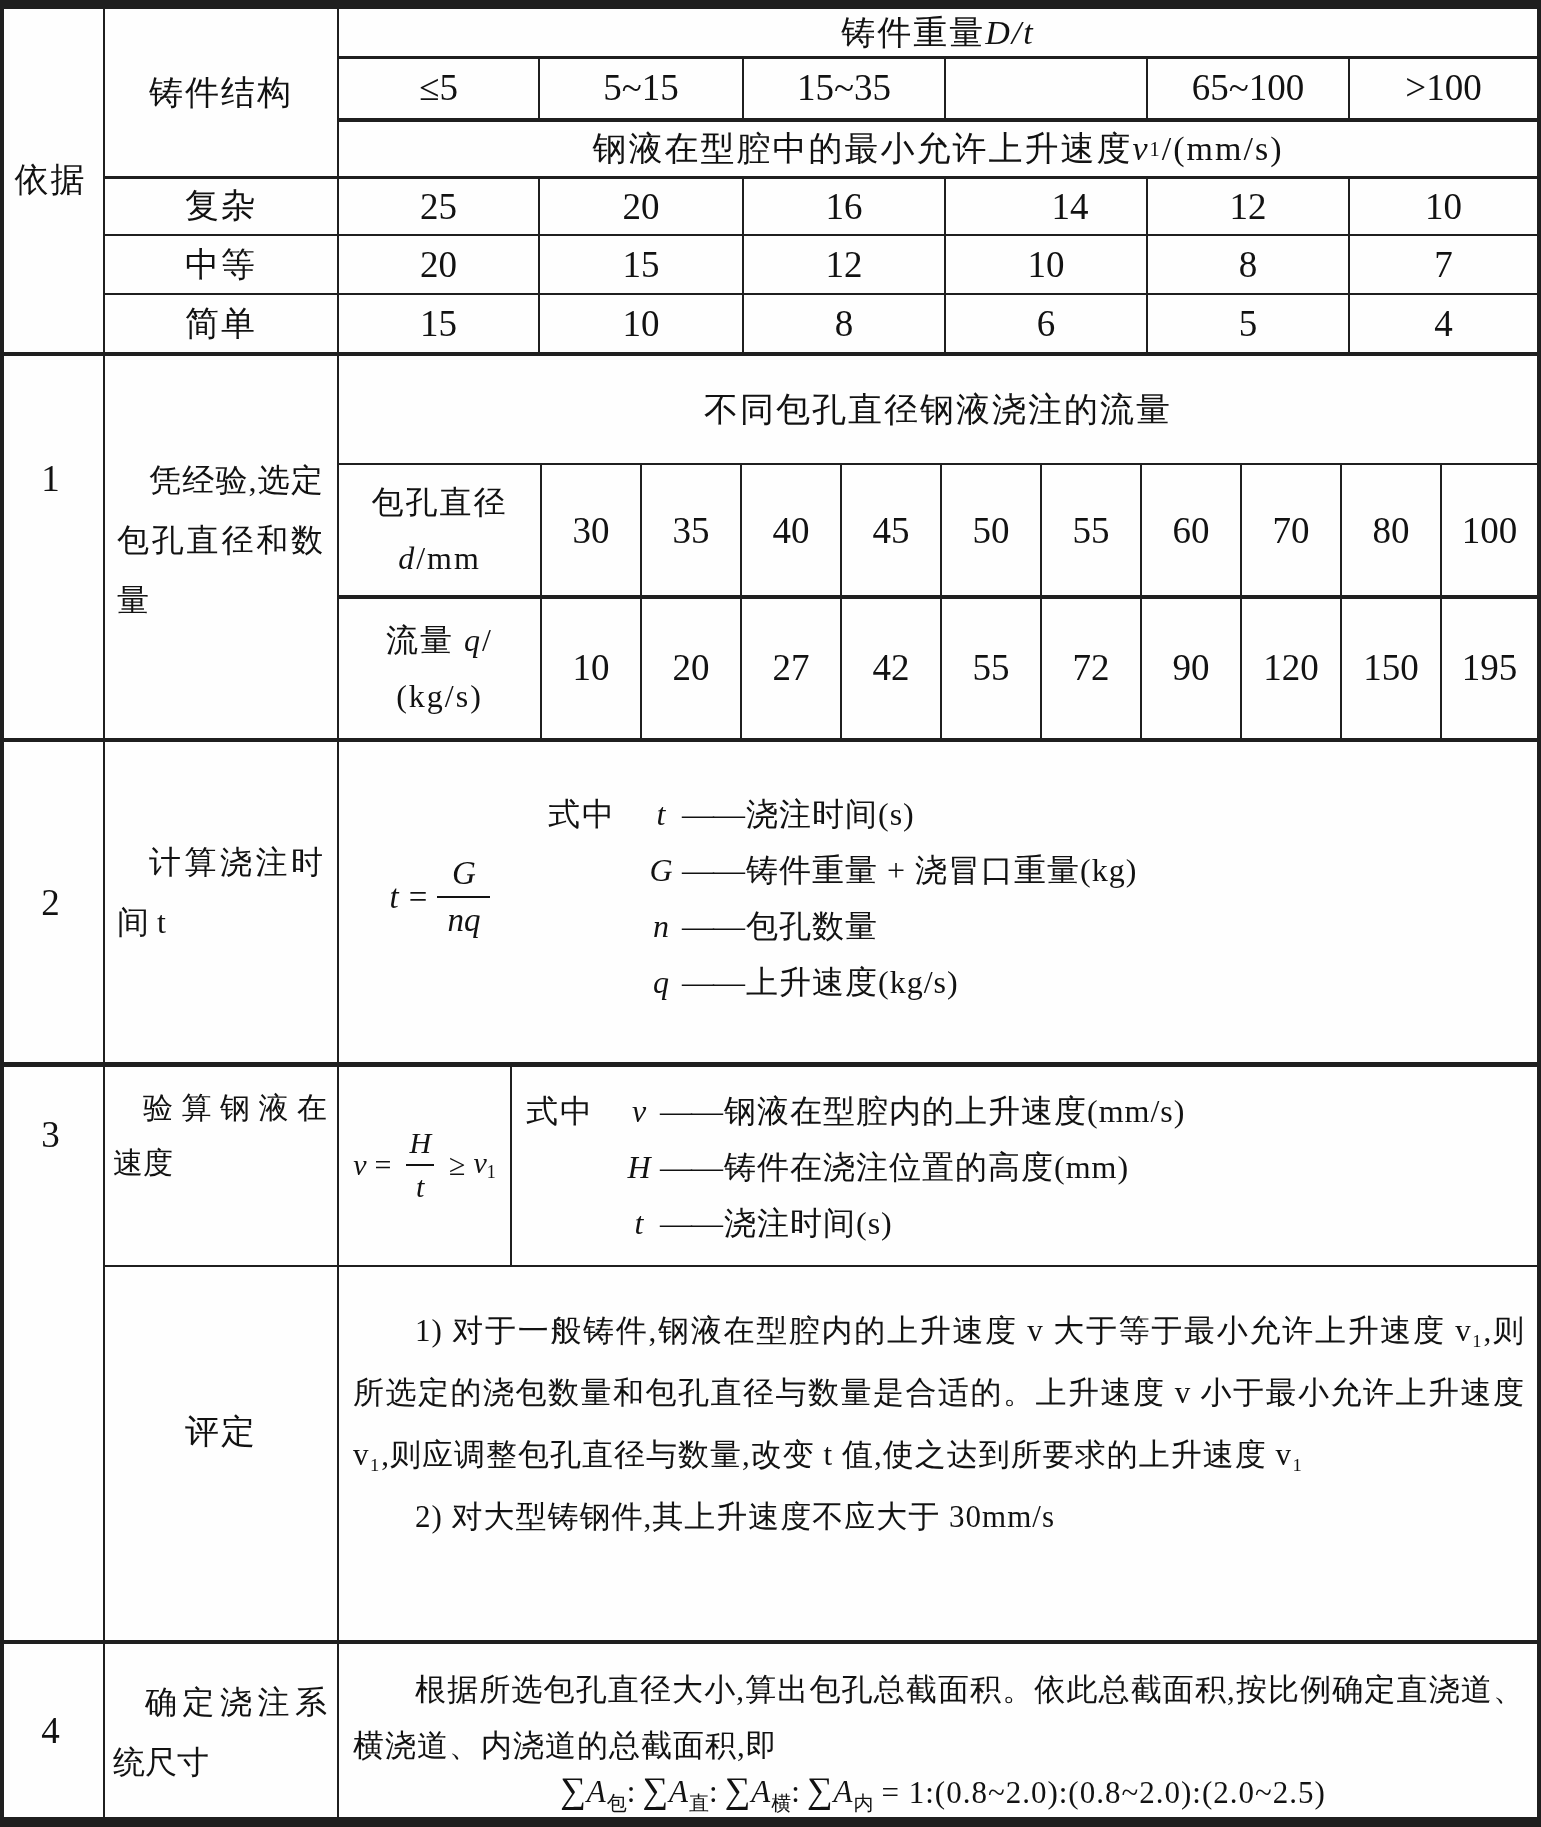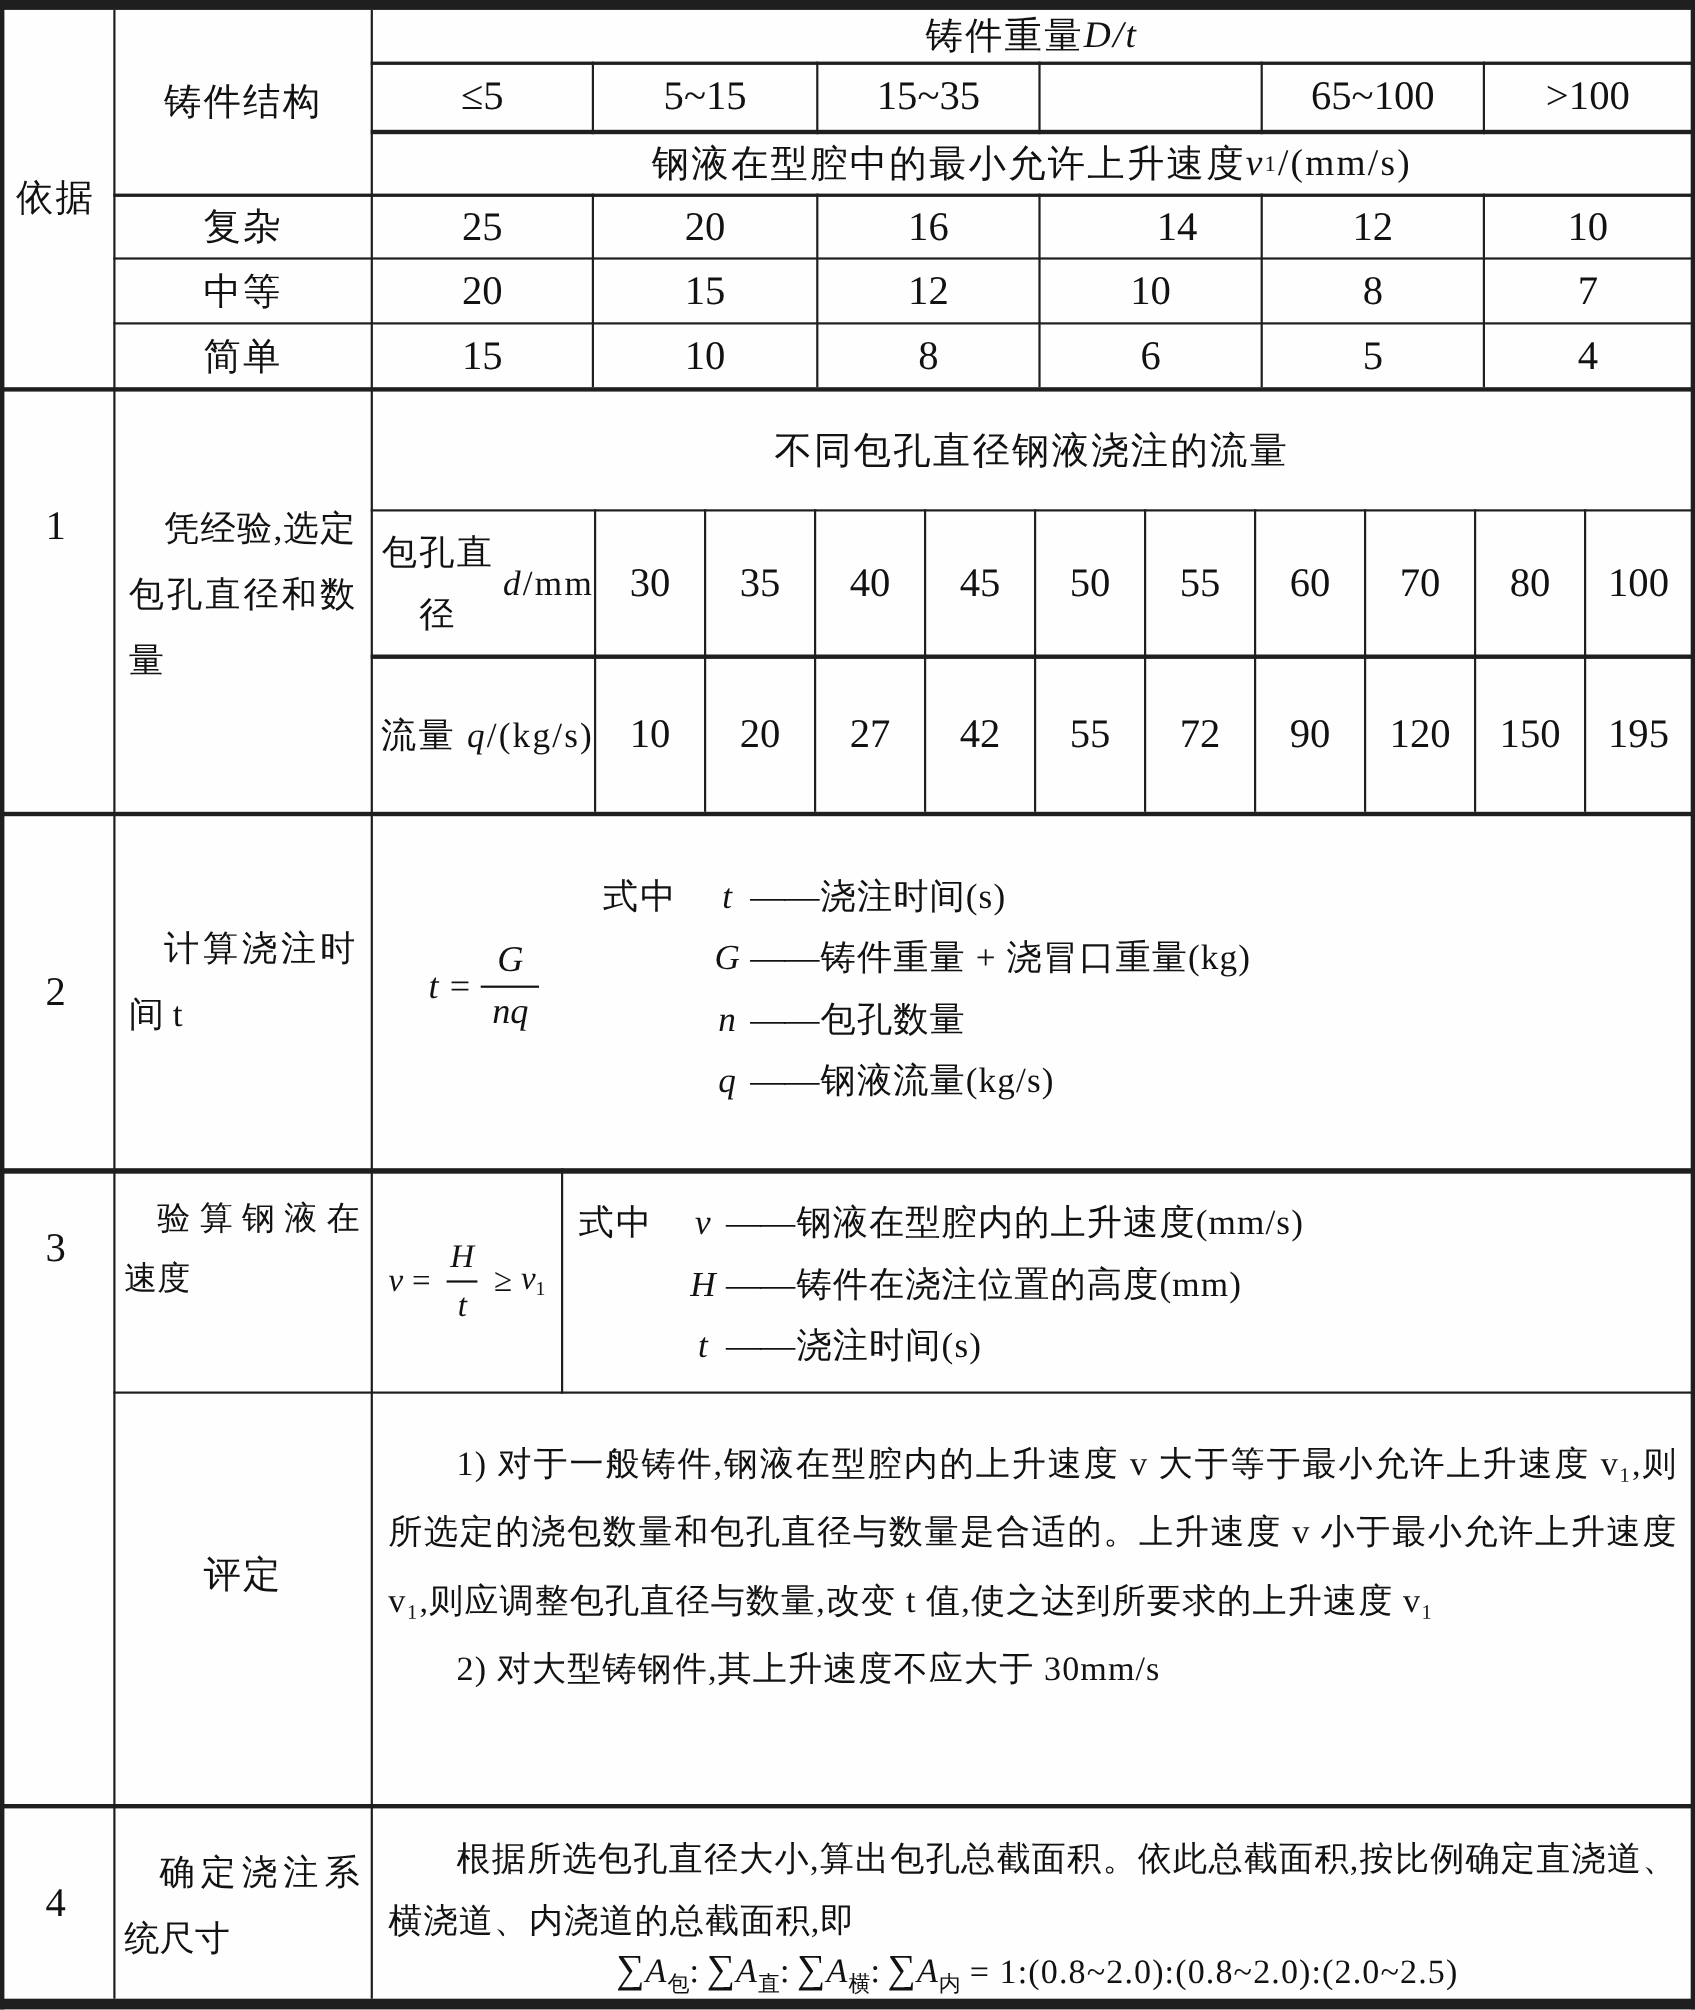--- a/index.html
+++ b/index.html
@@ -1,20 +1,20 @@
 <!DOCTYPE html>
 <html><head>
 <meta charset="utf-8">
 <style>
   html,body{margin:0;padding:0;background:#ffffff;}
   .pg{position:relative;width:1541px;height:1827px;background:#fefefe;
       font-family:"Liberation Serif","DejaVu Serif",serif;color:#121212;overflow:hidden;}
   .hl,.vl{position:absolute;background:#1f1f1f;}
   .c{position:absolute;display:flex;align-items:center;justify-content:center;text-align:center;}
-  .col{flex-direction:row;justify-content:flex-end;}
+  .col{flex-direction:column;}
   .f34{font-size:34px;letter-spacing:2px;}
   .f32{font-size:32px;letter-spacing:2px;}
   .num{font-size:37px;}
   .val{font-size:37px;}
   .blk{position:absolute;}
   .ln{font-size:32px;line-height:60px;text-align:left;}
   .jl{text-align:justify;-moz-text-align-last:justify;text-align-last:justify;}
   .ind1{text-indent:1em;}
   .ind2{text-indent:2em;}
   .ev .ln{font-size:31px;line-height:62px;letter-spacing:1px;}
@@ -308,21 +308,21 @@
       <span class="wd"><span class="dash">——</span><span>铸件重量 + 浇冒口重量(kg)</span></span>
     </div>
     <div class="wrow">
       <span class="wl"></span>
       <span class="wv">n</span>
       <span class="wd"><span class="dash">——</span><span>包孔数量</span></span>
     </div>
     <div class="wrow">
       <span class="wl"></span>
       <span class="wv">q</span>
-      <span class="wd"><span class="dash">——</span><span>钢液流量(kg/s)</span></span>
+      <span class="wd"><span class="dash">——</span><span>上升速度(kg/s)</span></span>
     </div>
   </div>
 
   <div class="blk" style="left:113px;top:1080px;width:214px;">
     <div class="ln jl ind1" style="line-height:55px;font-size:30px;">验算钢液在</div>
     <div class="ln" style="line-height:55px;font-size:30px;">速度</div>
   </div>
 
   <div class="c" style="left:341px;top:1066px;width:167px;height:197px;">
     <span class="math" style="font-size:30px;gap:8px;">

